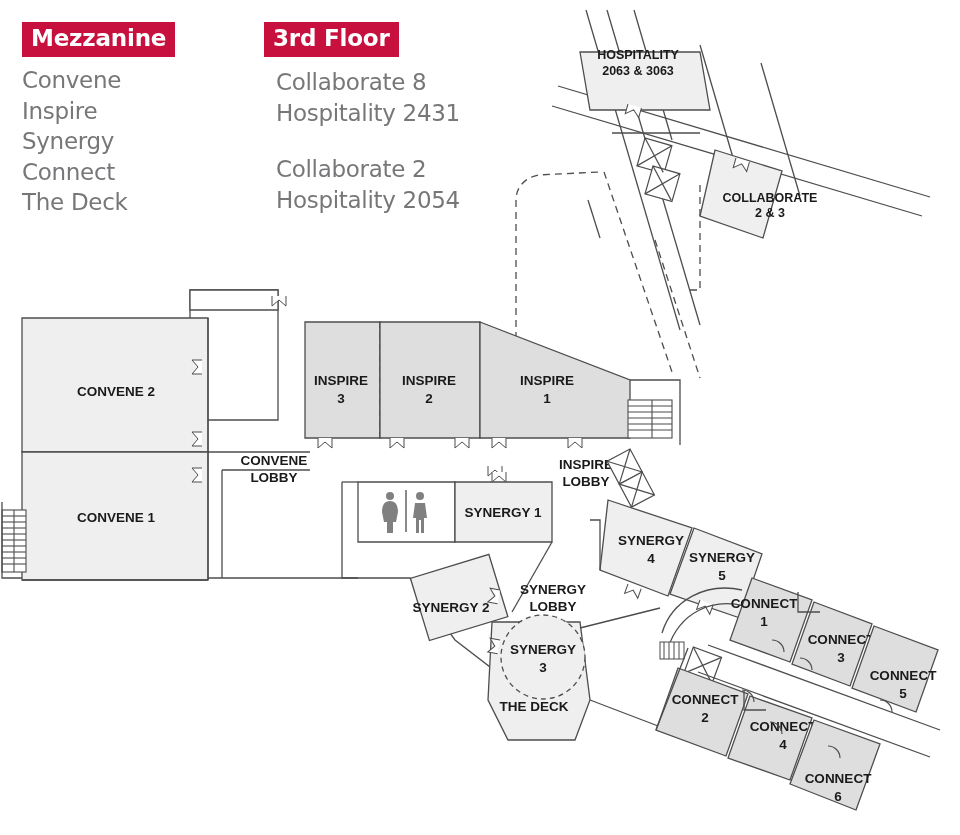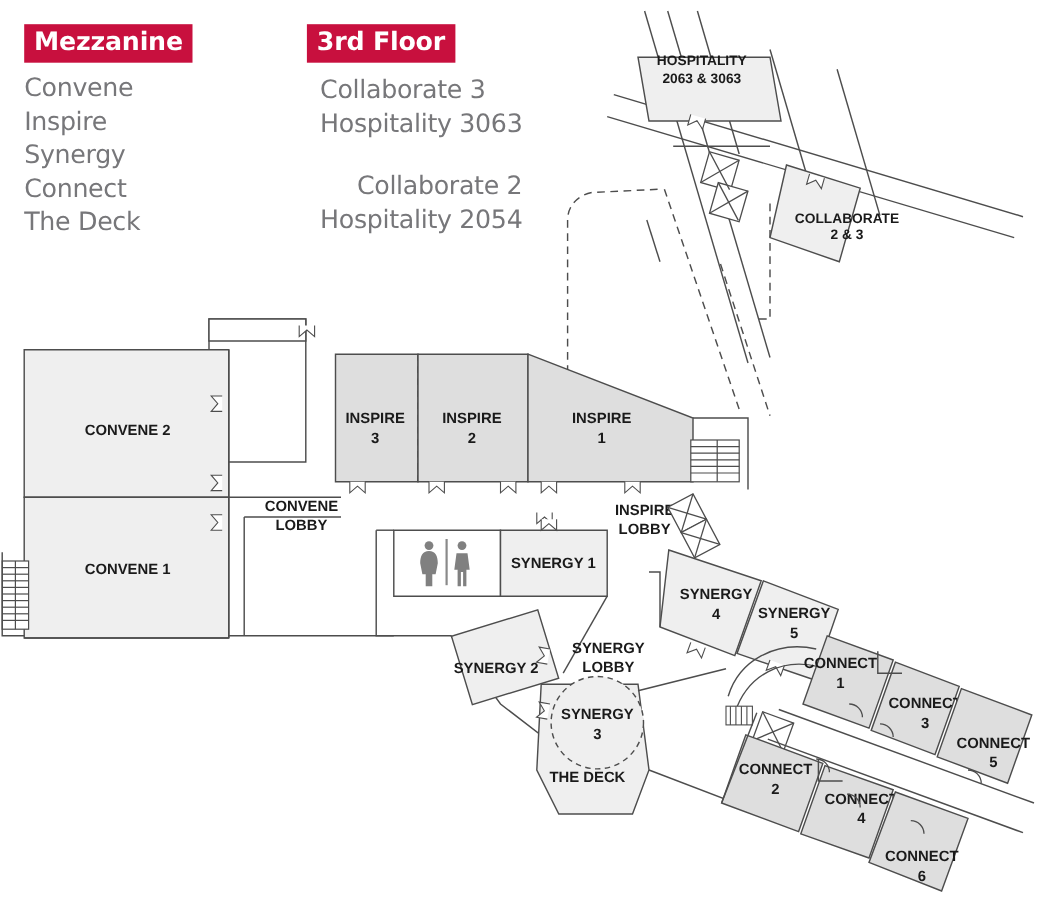--- a/index.html
+++ b/index.html
@@ -39,24 +39,24 @@
     margin-top: 8px;
     color: #77777A;
     font-family: "DejaVu Sans", sans-serif;
     font-size: 23px;
     line-height: 1.33;
     letter-spacing: -0.3px;
     white-space: nowrap;
   }
   .legend-list div { }
   #legend-mezzanine { left: 22px; top: 22px; }
-  #legend-floors { left: 279px; top: 22px; }
+  #legend-floors { left: 264px; top: 22px; }
   #legend-3rd-list { margin-top: 10px; padding-left: 12px; }
   #legend-2nd-badge-wrap { margin-top: 14px; }
-  #legend-2nd-list { margin-top: 26px; padding-left: 12px; text-align: right; }
+  #legend-2nd-list { margin-top: 26px; padding-left: 12px; }
 
   svg text {
     font-family: "Liberation Sans", sans-serif;
     font-weight: bold;
     fill: #1a1a1a;
     text-anchor: middle;
     dominant-baseline: middle;
   }
   .rmlabel { font-size: 13.5px; }
   .rmlabel-sm { font-size: 12.5px; }
@@ -75,22 +75,22 @@
       <div>Synergy</div>
       <div>Connect</div>
       <div>The Deck</div>
     </div>
   </div>
 
   <div class="legend-block" id="legend-floors">
     <div>
       <div class="legend-badge">3rd Floor</div>
       <div class="legend-list" id="legend-3rd-list">
-        <div>Collaborate 3</div>
-        <div>Hospitality 3063</div>
+        <div>Collaborate 8</div>
+        <div>Hospitality 2431</div>
       </div>
     </div>
     <div id="legend-2nd-badge-wrap">
       <div class="legend-list" id="legend-2nd-list">
         <div>Collaborate 2</div>
         <div>Hospitality 2054</div>
       </div>
     </div>
   </div>
 

